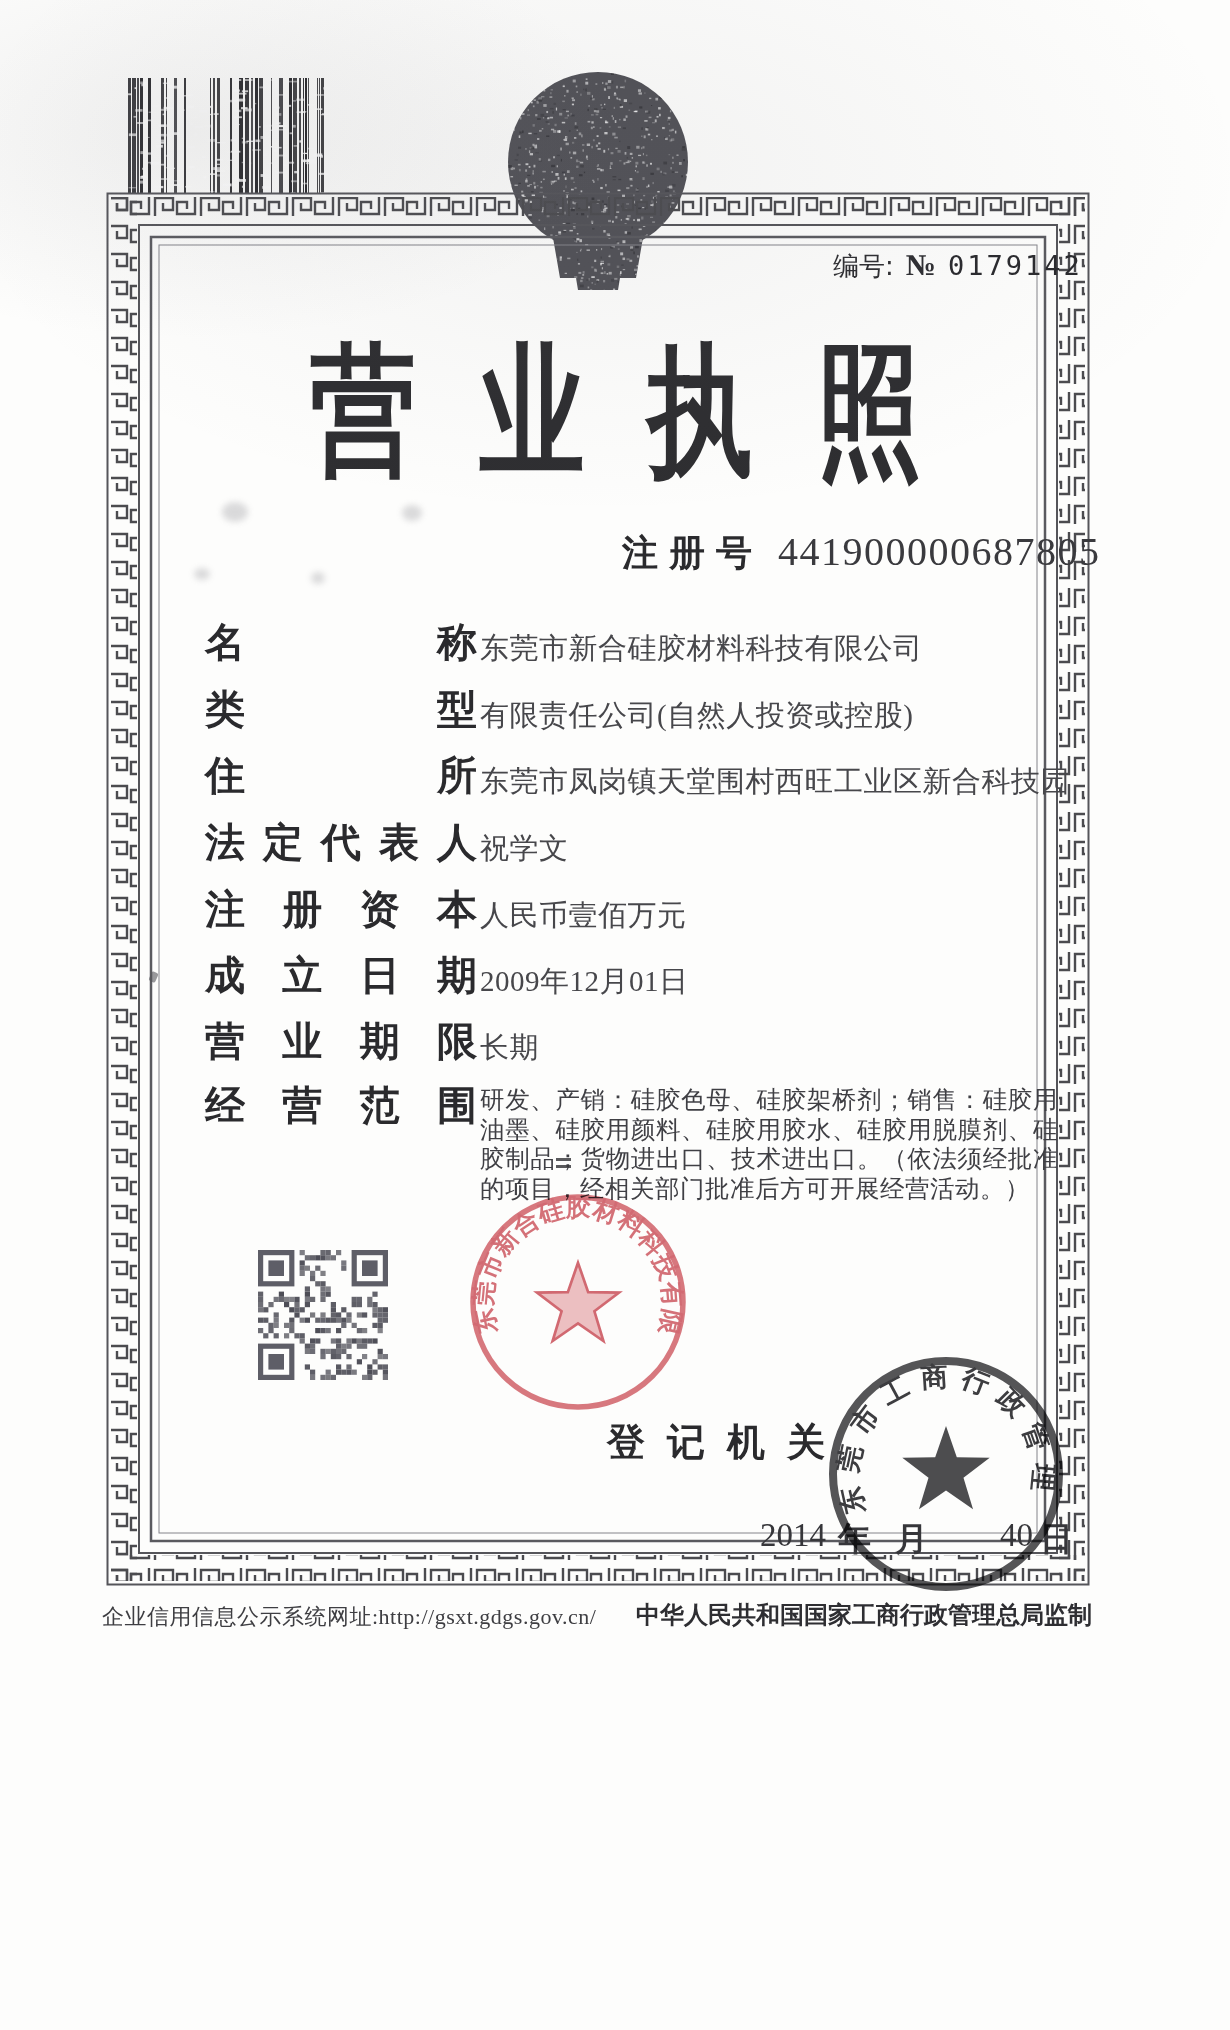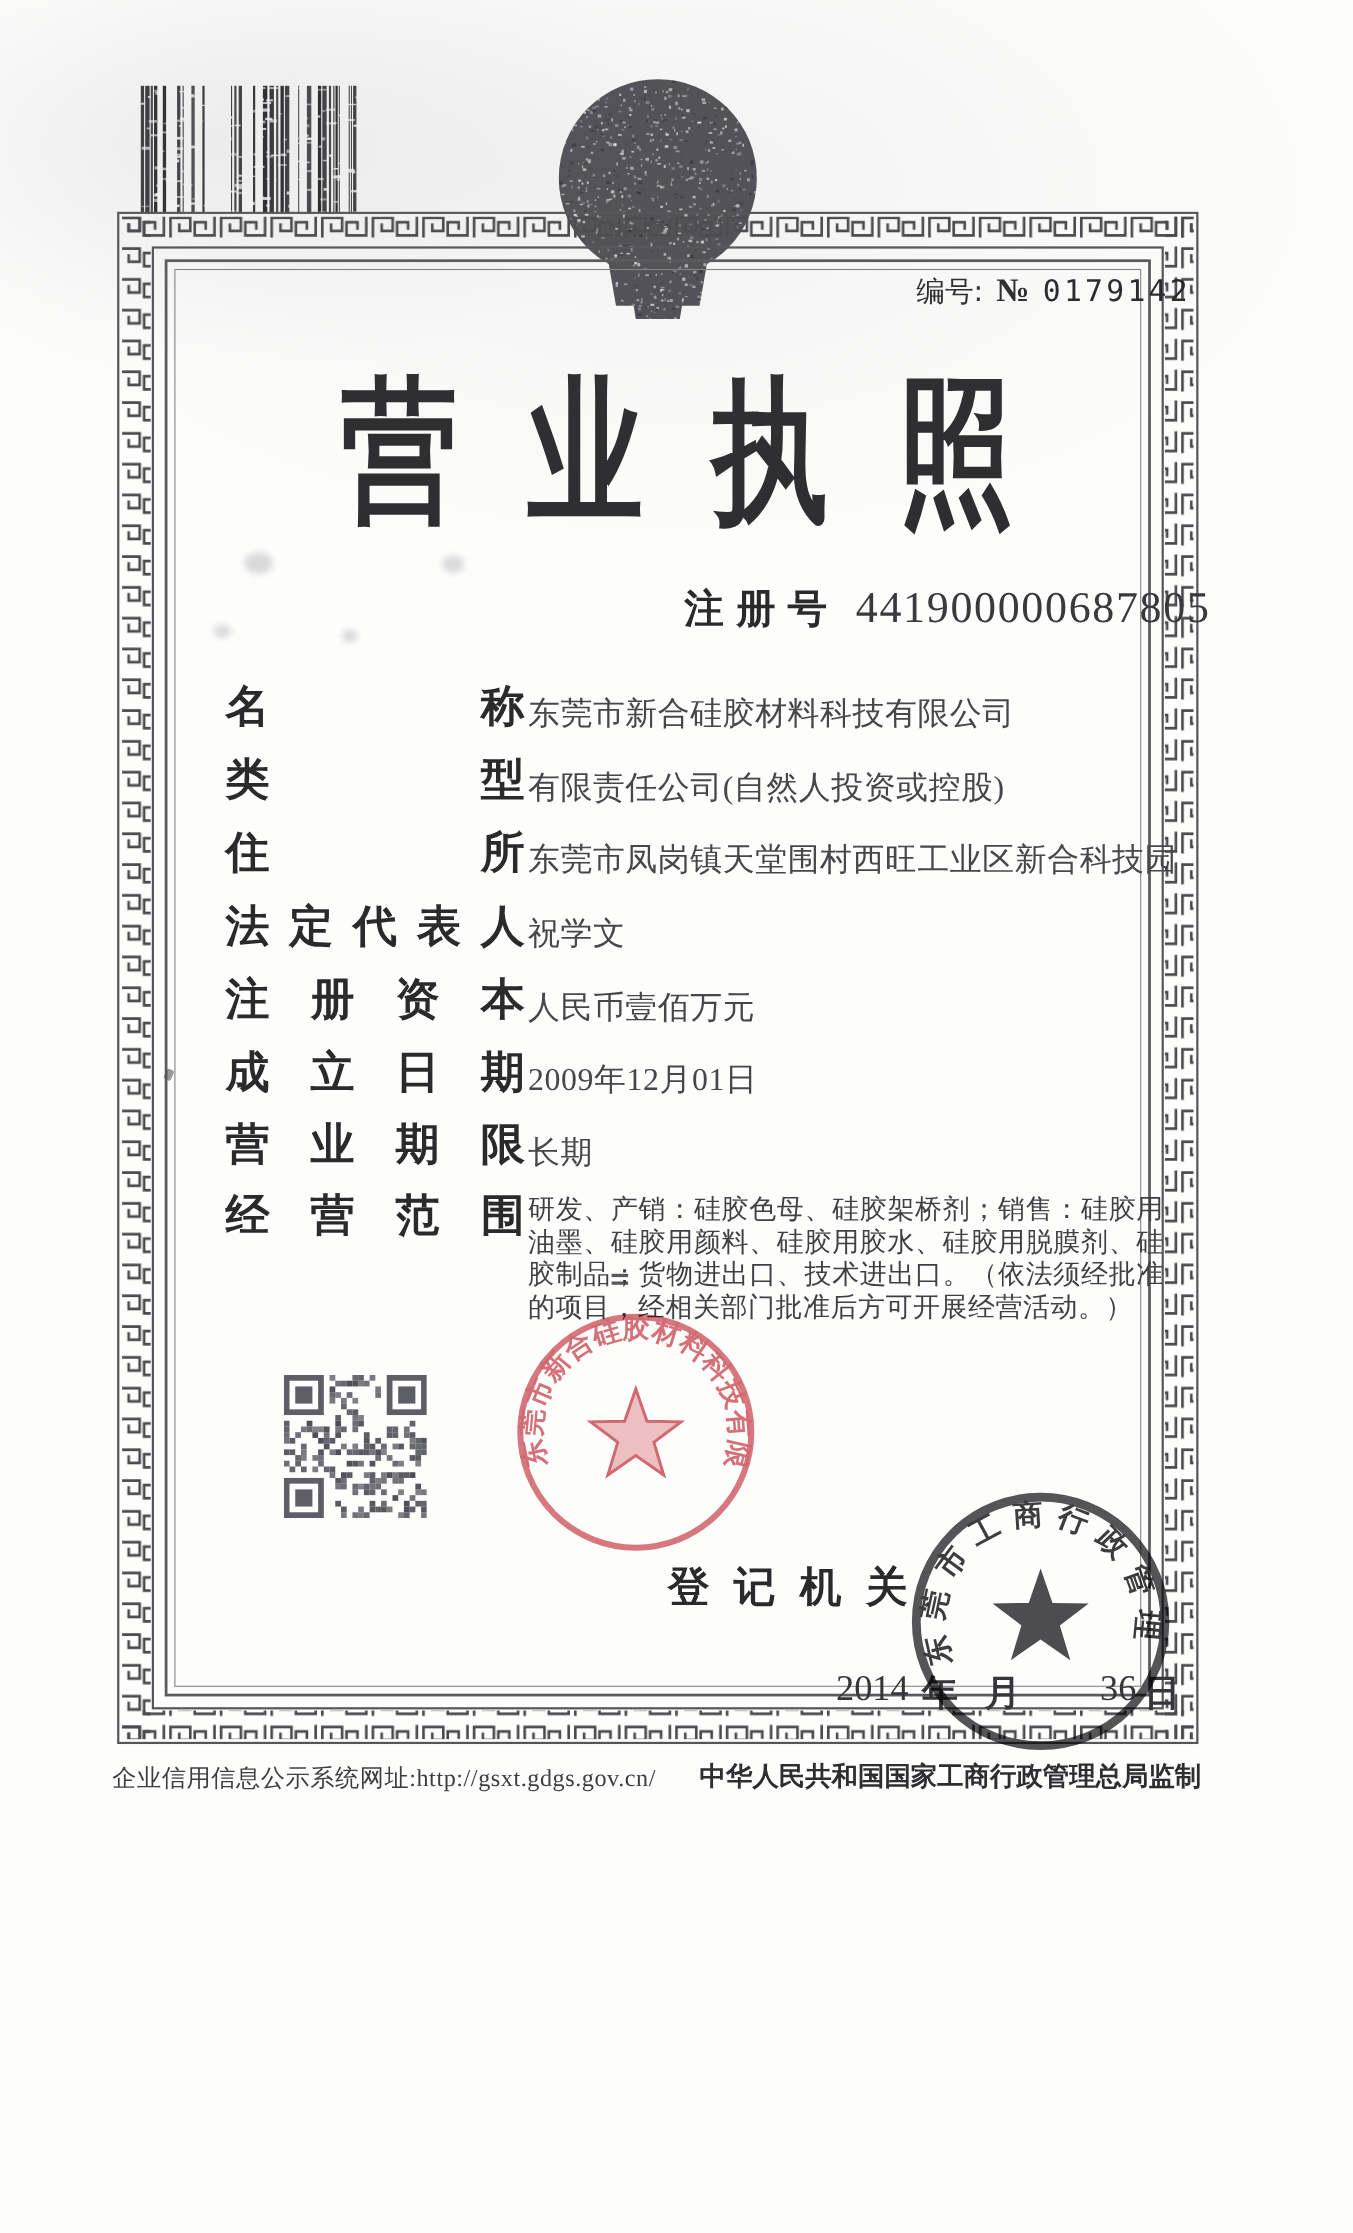--- a/index.html
+++ b/index.html
@@ -1537,21 +1537,21 @@
         <span>记</span>
         <span>机</span>
         <span>关</span>
       </div>
   </div>
 
   <div class="abs date">
     <span style="left:5px">2014</span>
     <span style="left:83px;font-weight:700">年</span>
     <span style="left:140px;font-weight:700">月</span>
-    <span style="left:245px">36</span>
+    <span style="left:245px">40</span>
     <span style="left:285px;font-weight:700">日</span>
   </div>
 
   <svg class="abs seal-black" style="left:820px;top:1348px" width="252" height="252" viewBox="0 0 252 252">
     <defs>
         <path id="arcB" d="M46.3,163.2 A88,88 0 1 1 205.7,163.2" fill="none"></path>
       </defs>
     <circle cx="126" cy="126" r="113" fill="none" stroke="#2c2c30" stroke-width="8" opacity=".88"></circle>
     <text font-size="27" font-weight="700" letter-spacing="11" fill="#2c2c30" font-family="DejaVu Sans,sans-serif">
       <textPath href="#arcB">东莞市工商行政管理局</textPath>

